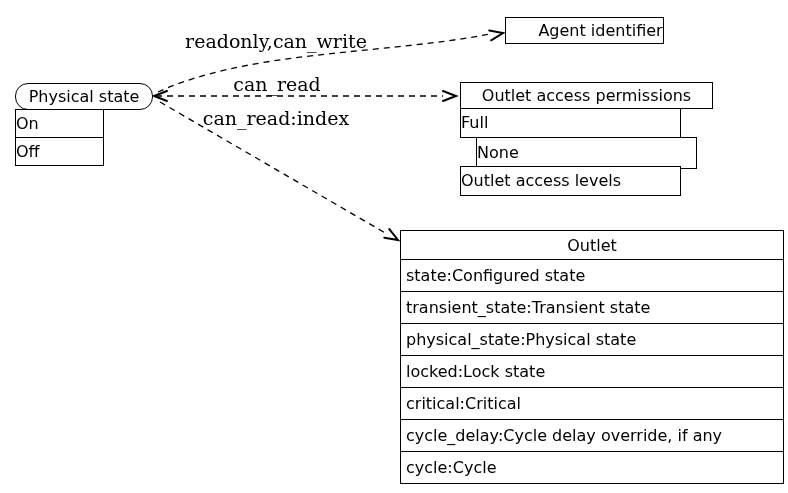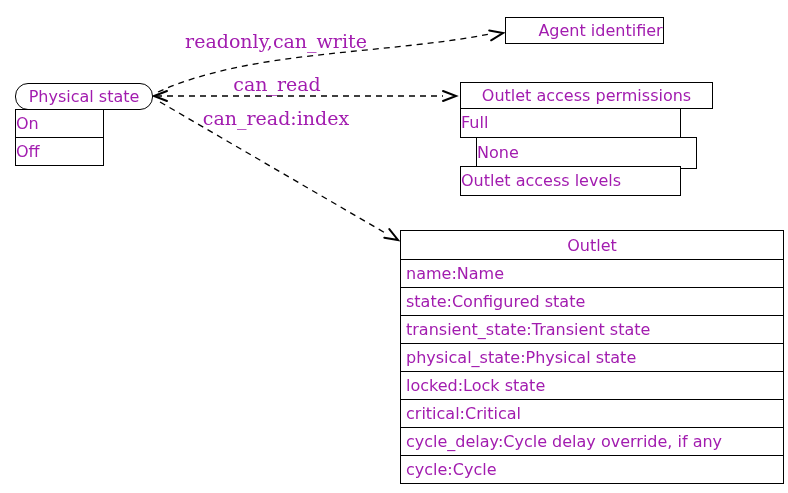--- a/index.html
+++ b/index.html
@@ -1,21 +1,21 @@
 <!DOCTYPE html>
 <html><head>
 <meta charset="utf-8">
 <style>
   html,body{margin:0;padding:0;background:#ffffff;}
   .canvas{
     position:relative;
     width:788px;height:493px;
     background:#ffffff;
     font-family:"DejaVu Sans",sans-serif;
-    color:#a21caf;
+    color:#000000;
     overflow:hidden;
   }
   .node{
     position:absolute;
     box-sizing:border-box;
     border:1px solid #000;
     background:#fff;
     font-size:16px;
     white-space:nowrap;
     display:flex;
@@ -85,21 +85,20 @@
 
   <div class="node hdr" style="left:505px;top:17px;width:159px;height:27px;padding-left:32px;">Agent identifier</div>
 
   <div class="node hdr" style="left:460px;top:82px;width:253px;height:27px;">Outlet access permissions</div>
   <div class="node cell" style="left:460px;top:108px;width:221px;height:30px;">Full</div>
   <div class="node cell" style="left:476px;top:137px;width:221px;height:32px;">None</div>
   <div class="node cell" style="left:460px;top:166px;width:221px;height:30px;">Outlet access levels</div>
 
   <div class="outlet-table" style="left:400px;top:230px;width:384px;height:254px;">
     <div class="o-hdr">Outlet</div>
-    <div class="o-row">name:Name</div>
     <div class="o-row">state:Configured state</div>
     <div class="o-row">transient_state:Transient state</div>
     <div class="o-row">physical_state:Physical state</div>
     <div class="o-row">locked:Lock state</div>
     <div class="o-row">critical:Critical</div>
     <div class="o-row">cycle_delay:Cycle delay override, if any</div>
     <div class="o-row">cycle:Cycle</div>
   </div>
 
 </div>

